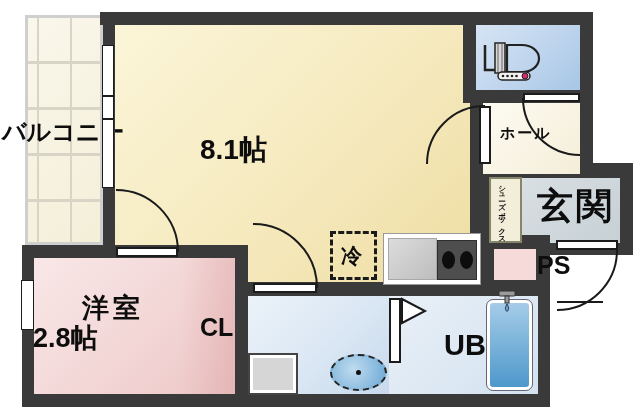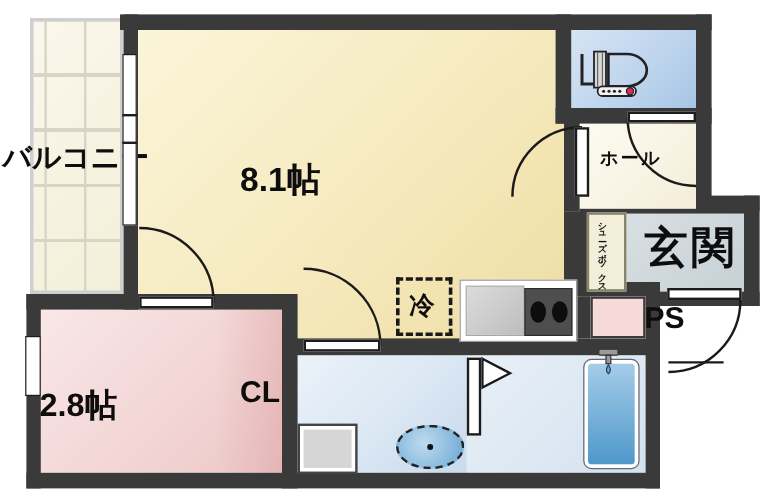--- a/index.html
+++ b/index.html
@@ -125,21 +125,23 @@
     <rect x="8" y="8" width="4" height="7" fill="#9a9a9a" stroke="#333" stroke-width="1"></rect>
     <path d="M10 16 q -3.2 5 0 7.5 q 3.2 -2.5 0 -7.5 Z" fill="#68a8d8" stroke="#335" stroke-width="1"></path>
   </svg>
 
   <div class="abs" style="left:330px;top:354px;width:57px;height:37px;border:2px dashed #222;border-radius:50%;background:radial-gradient(circle at 40% 40%,#bfdbef 0%,#6aa7d4 100%);z-index:45;"></div>
   <div class="abs" style="left:356px;top:370px;width:5px;height:5px;background:#111;border-radius:50%;z-index:46;"></div>
   <div class="abs" style="left:250px;top:355px;width:46px;height:38px;background:#d6d6d6;border:3px solid #fff;outline:2px solid #444;z-index:45;"></div>
 
   <div class="lbl" style="left:200px;top:136px;width:180px;text-align:left;font-size:28px;">8.1帖</div>
 
+  <div class="lbl" style="left:33px;top:295px;width:160px;text-align:center;font-size:27px;letter-spacing:4px;">洋室</div>
   <div class="lbl" style="left:33px;top:325px;width:160px;text-align:left;font-size:27px;">2.8帖</div>
 
 
+  <div class="lbl" style="left:444px;top:331px;font-size:29px;">UB</div>
 
   <div class="lbl" style="left:500px;top:125px;font-size:15px;letter-spacing:2px;">ホール</div>
 
   <div class="lbl" style="left:537px;top:188px;font-size:36px;letter-spacing:3px;">玄関</div>
 
 </div>
 
 </body></html>

